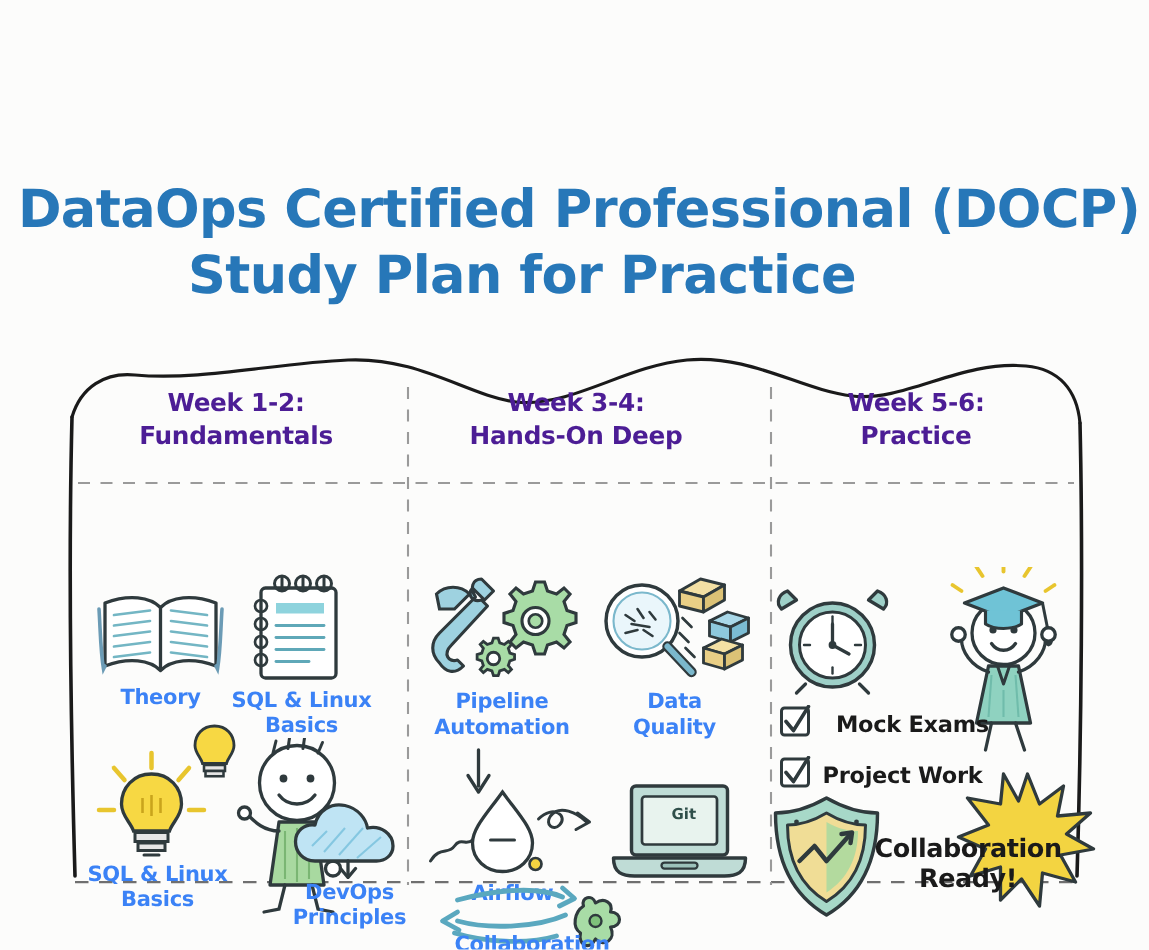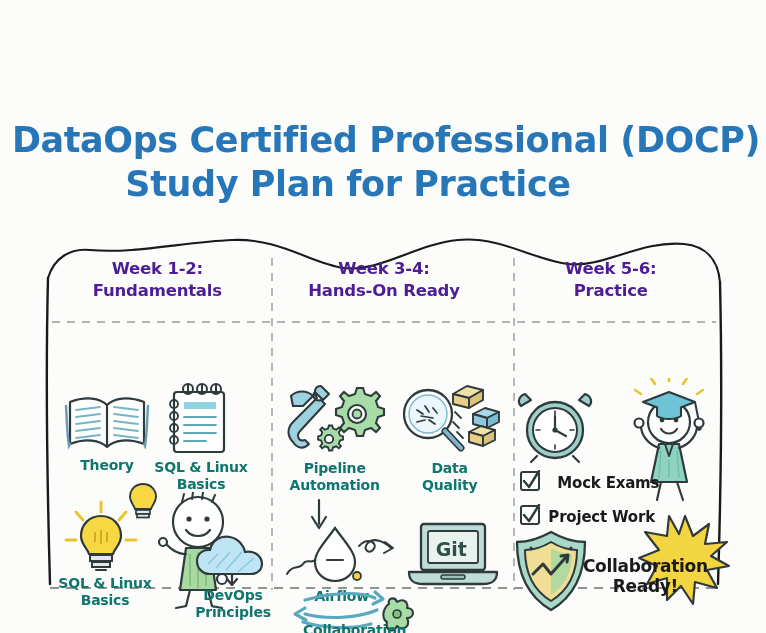--- a/index.html
+++ b/index.html
@@ -66,21 +66,21 @@
 
   .col-body { position: relative; width: 100%; height: 100%; }
 
   
   .cap {
     position: absolute;
     font-family: "DejaVu Sans", sans-serif;
     font-weight: bold;
     font-size: 14px;
     line-height: 17px;
-    color: #0f766e;
+    color: #3b82f6;
     text-align: center;
     white-space: nowrap;
     letter-spacing: -0.2px;
   }
   .cap.two { white-space: normal; width: 110px; }
 
   .ico { position: absolute; }
 
   
   .check-row {
@@ -95,22 +95,23 @@
     font-size: 15px;
     color: #1a1a1a;
     white-space: nowrap;
     letter-spacing: -0.2px;
   }
 
   .git-label {
     position: absolute;
     font-family: "DejaVu Sans", sans-serif;
     font-weight: bold;
-    font-size: 19px;
+    font-size: 10px;
     color: #2f4f4a;
+    margin-left: 12px;
   }
 
   .cert-text {
     position: absolute;
     font-family: "DejaVu Sans", sans-serif;
     font-weight: bold;
     font-size: 17px;
     line-height: 20px;
     color: #1a1a1a;
     text-align: center;
@@ -289,21 +290,21 @@
           <span>DevOps</span><br>
           <span>Principles</span>
         </div>
 
       </div>
     </div>
 
     <div class="col">
       <div class="col-head">
         <span class="l">Week 3-4:</span>
-        <span class="l">Hands-On Ready</span>
+        <span class="l">Hands-On Deep</span>
       </div>
 
       <div class="col-body">
 
         <div class="ico" style="left:8px; top:82px;">
           <svg width="118" height="72" viewBox="0 0 118 72">
             <path d="M14,58 C8,52 8,44 14,38 L38,14 C34,8 36,2 42,2 L50,10 L44,16 L36,8
                      C32,12 36,18 42,16 L46,20 L22,46 C16,52 20,58 26,56 L30,60 C24,66 18,64 14,58 Z" fill="#9ed2e0" stroke="#2f3a3d" stroke-width="2.1" stroke-linejoin="round"></path>
             <path d="M12,12 C18,6 28,6 34,12 L24,22 L14,22 Z" fill="#9ed2e0" stroke="#2f3a3d" stroke-width="2.1"></path>
             <g transform="translate(78,30)">

